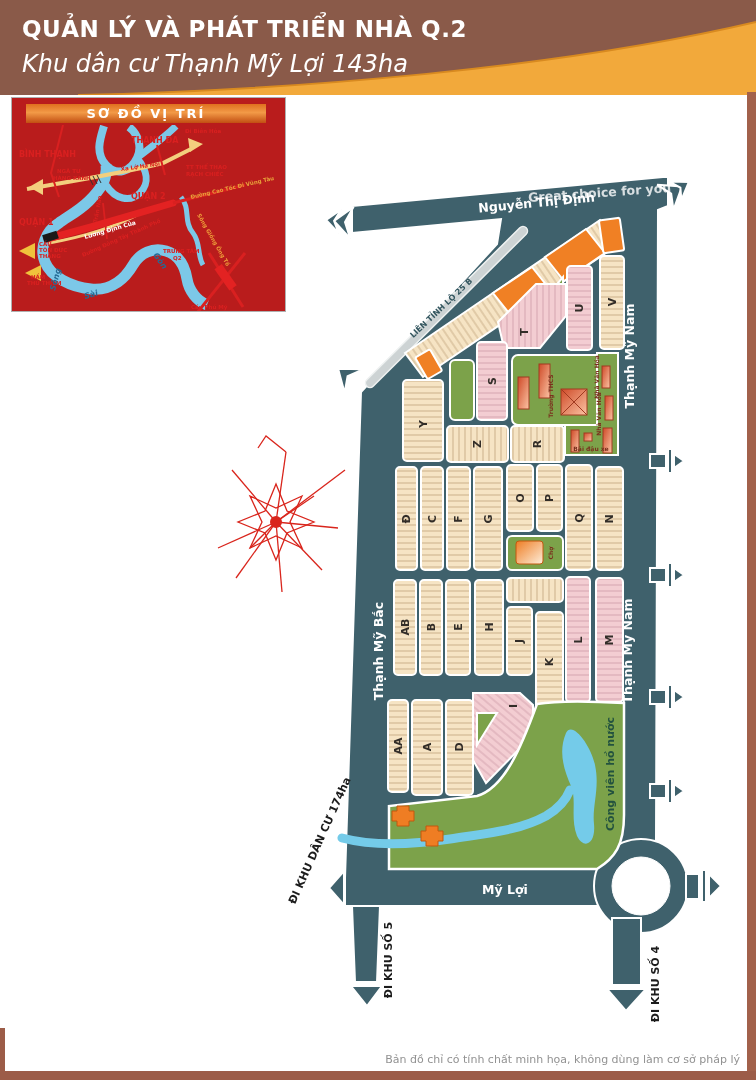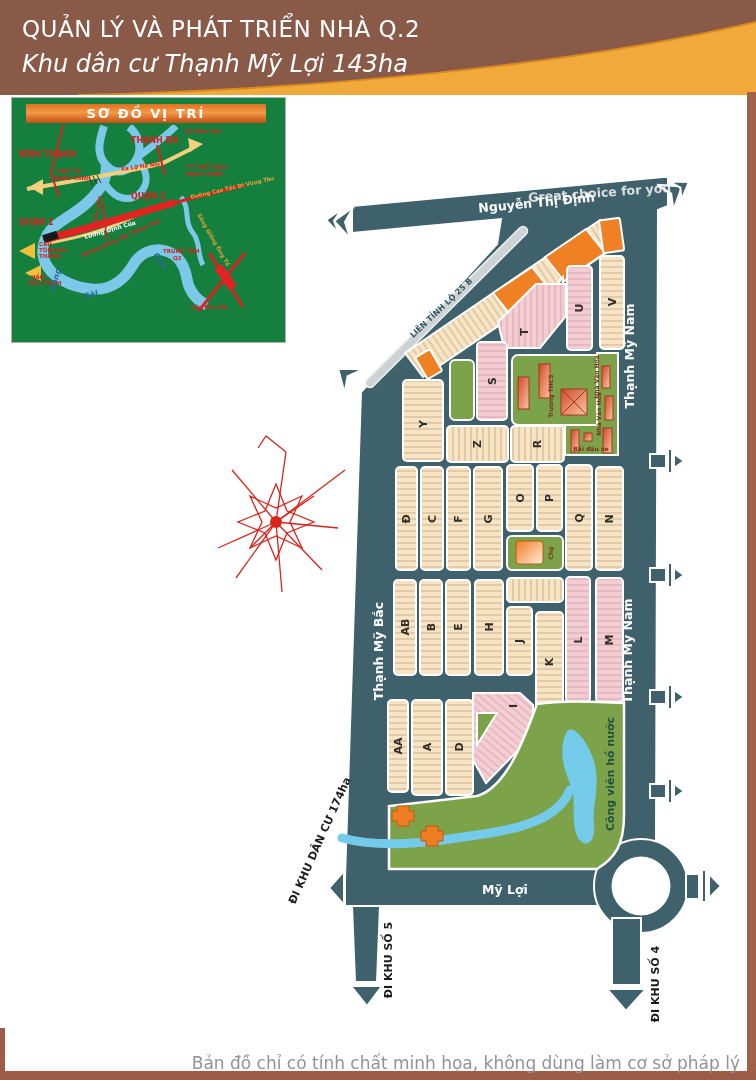--- a/index.html
+++ b/index.html
@@ -1,33 +1,33 @@
 <!DOCTYPE html>
 <html><head>
 <meta charset="utf-8">
 <style>
   html,body{margin:0;padding:0}
   body{width:756px;height:1080px;position:relative;overflow:hidden;background:#fff;
        font-family:"DejaVu Sans",sans-serif}
   .hdr{position:absolute;left:0;top:0;width:756px;height:95px;background:#8a5a49}
   .hdr svg{position:absolute;left:0;top:0}
-  .hdr-title{position:absolute;left:22px;top:16px;color:#fff;font-size:23px;font-weight:400;letter-spacing:.5px;z-index:2}
+  .hdr-title{position:absolute;left:22px;top:16px;color:#fff;font-size:23px;font-weight:700;letter-spacing:.5px;z-index:2}
   .hdr-sub{position:absolute;left:22px;top:50px;color:#fff;font-size:24px;font-style:italic;z-index:2}
   .strip-r{position:absolute;left:747px;top:92px;width:9px;height:980px;background:#a2614b}
   .bar-b{position:absolute;left:0;top:1071px;width:756px;height:9px;background:#9c5c48}
   .strip-l{position:absolute;left:0;top:1028px;width:5px;height:44px;background:#9c5c48}
-  .inset{position:absolute;left:11px;top:97px;width:275px;height:246px;background:#15803d;
+  .inset{position:absolute;left:11px;top:97px;width:275px;height:215px;background:#b91c1c;
          border:1px solid #b0b0b0;box-sizing:border-box;z-index:3}
   .inset-bar{position:absolute;left:14px;top:6px;width:240px;height:19px;
              background:linear-gradient(180deg,#e0701e 0%,#f29a47 45%,#c24e12 100%);
              color:#fff;font-size:13px;font-weight:700;letter-spacing:2px;
              text-align:center;line-height:19px}
   .inset svg{position:absolute;left:1px;top:27px}
   .mainmap{position:absolute;left:0;top:0;z-index:1}
-  .footer-note{position:absolute;right:16px;top:1053px;font-size:17px;color:#929292;z-index:2}
+  .footer-note{position:absolute;right:16px;top:1053px;font-size:11px;color:#929292;z-index:2}
   
   text{font-family:"DejaVu Sans",sans-serif}
   .blab{font-size:11px;font-weight:700;fill:#322d28}
   .wlab{font-size:12.5px;font-weight:600;fill:#fff}
   .xlab{font-size:11px;font-weight:700;fill:#1c1c1c}
   .flab{font-size:6px;font-weight:700;fill:#7a2f1d}
   .ired{font-size:8px;font-weight:700;fill:#d92020}
   .ired-s{font-size:5.5px;font-weight:700;fill:#d92020}
   .iblue{font-size:8px;font-weight:700;font-style:italic;fill:#256b95}
   .teal{fill:#3f616c;stroke:#fff;stroke-width:2}

